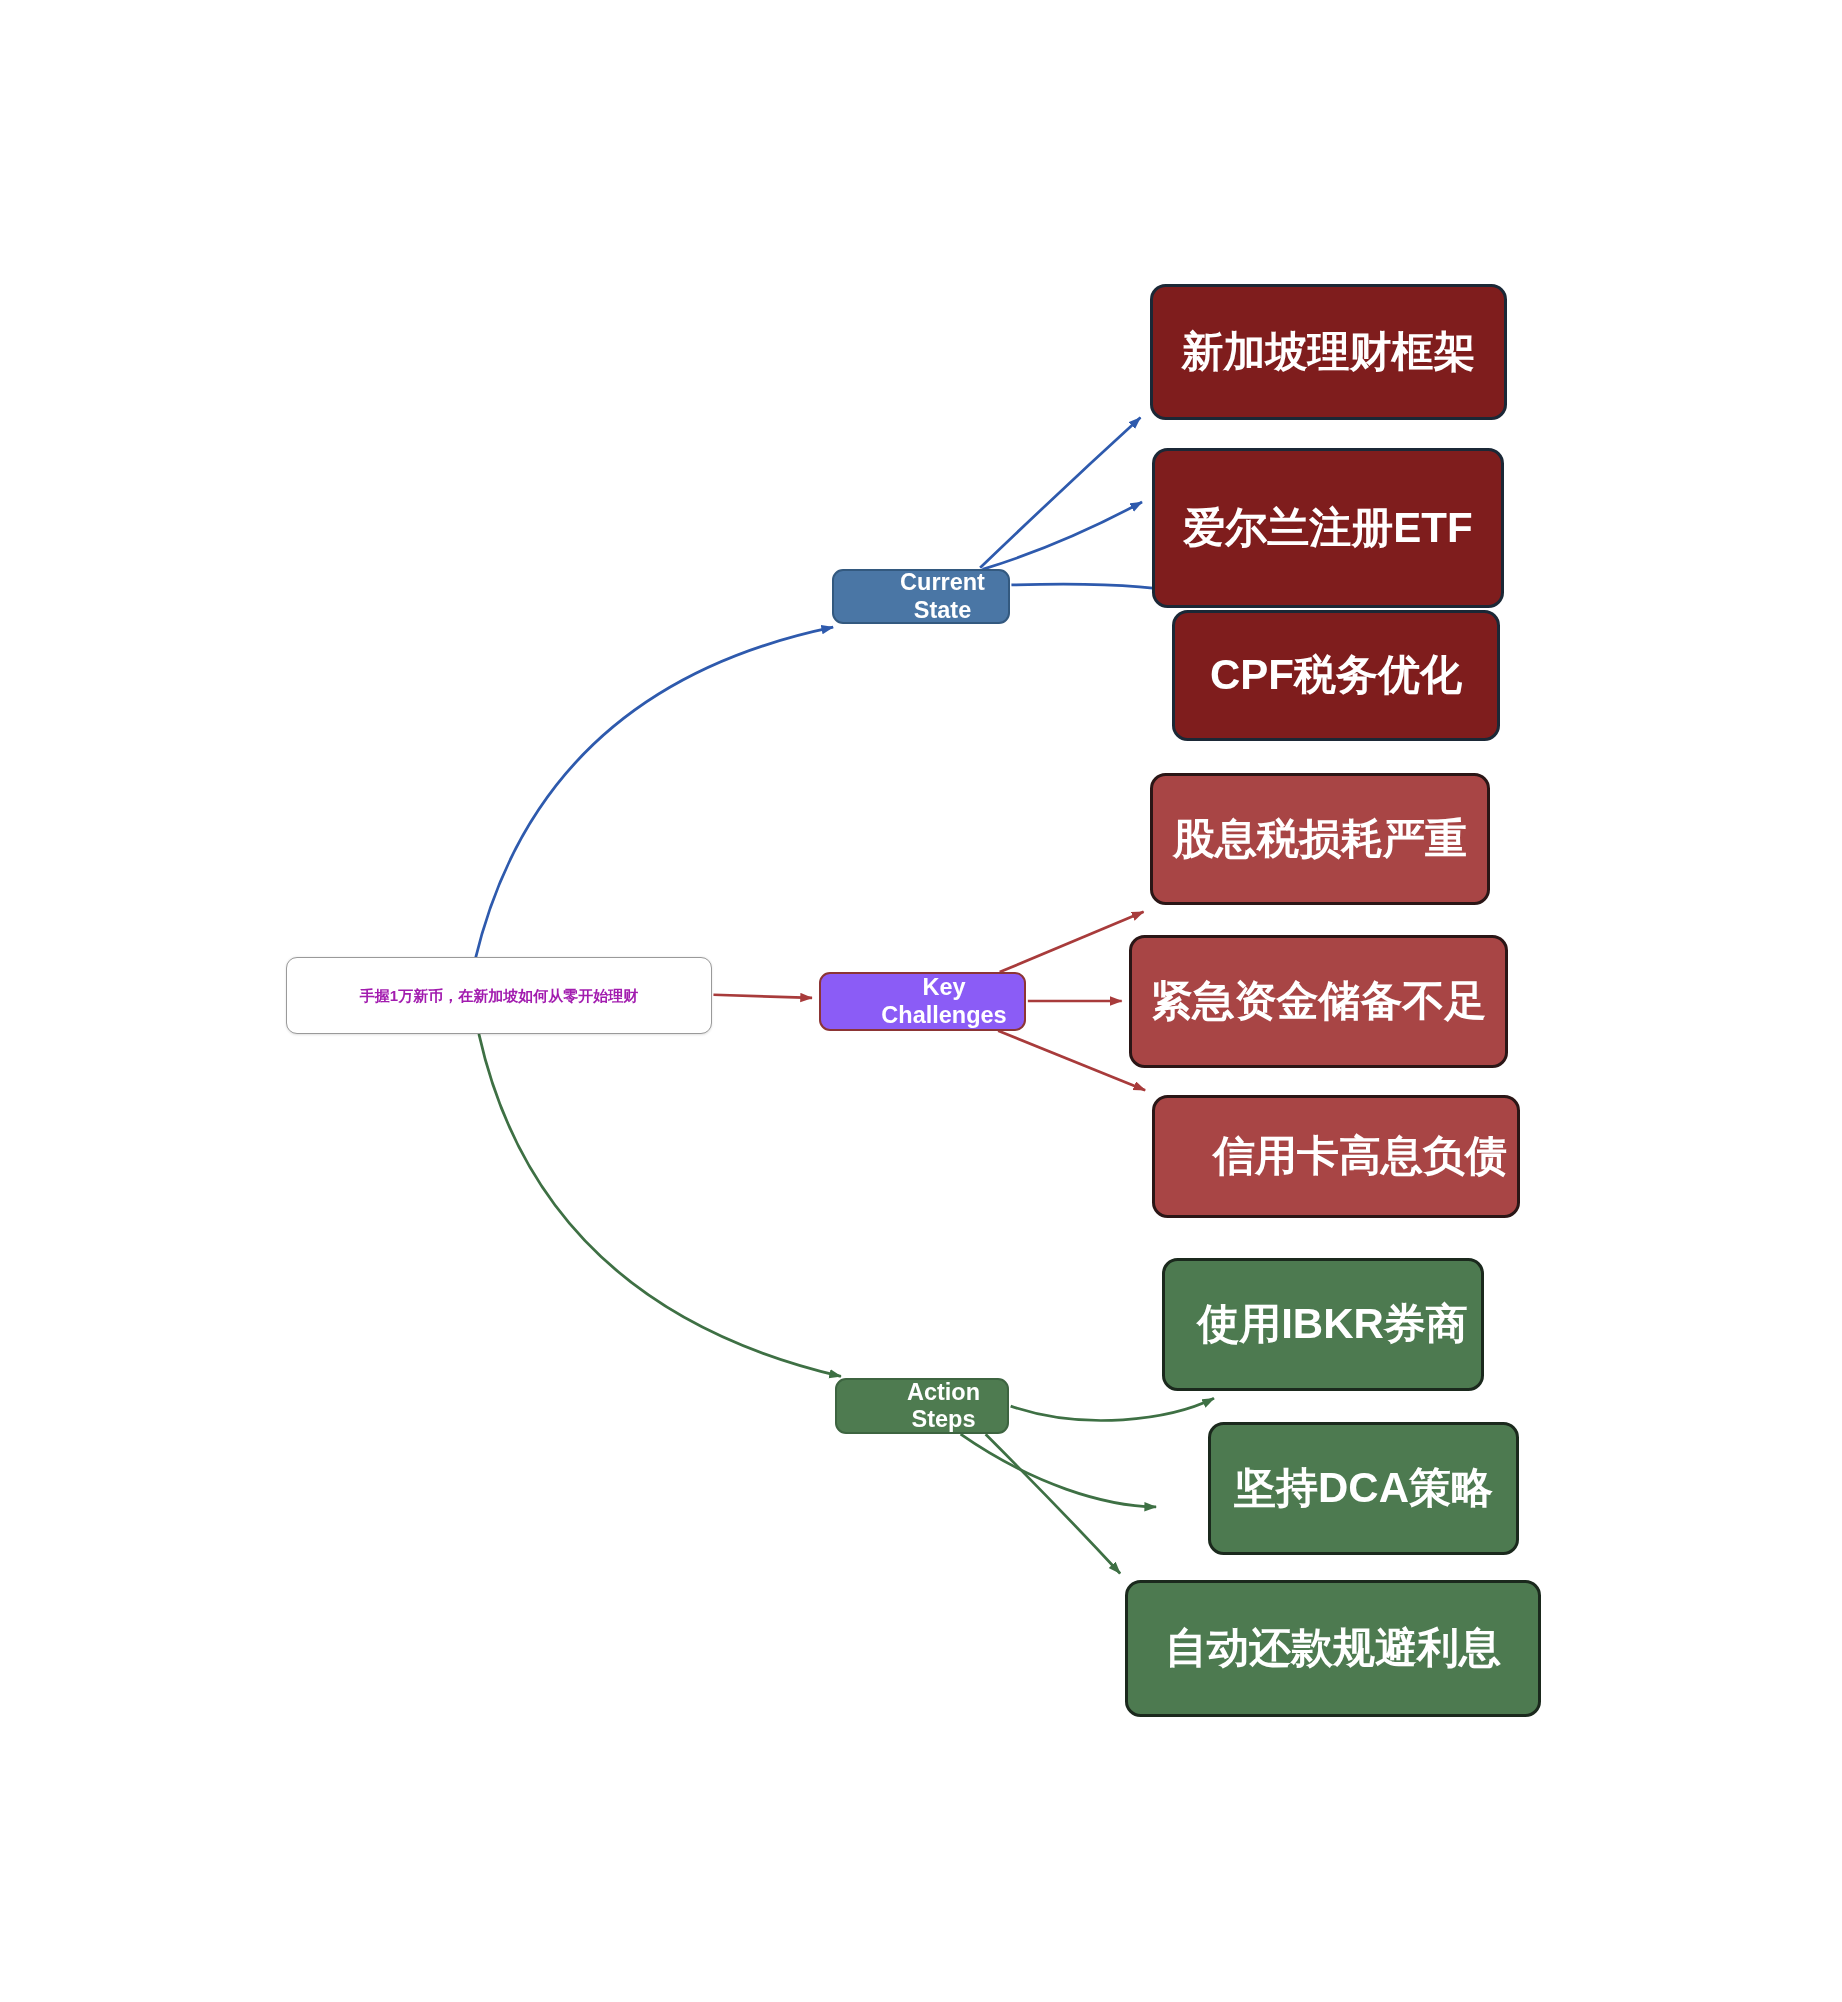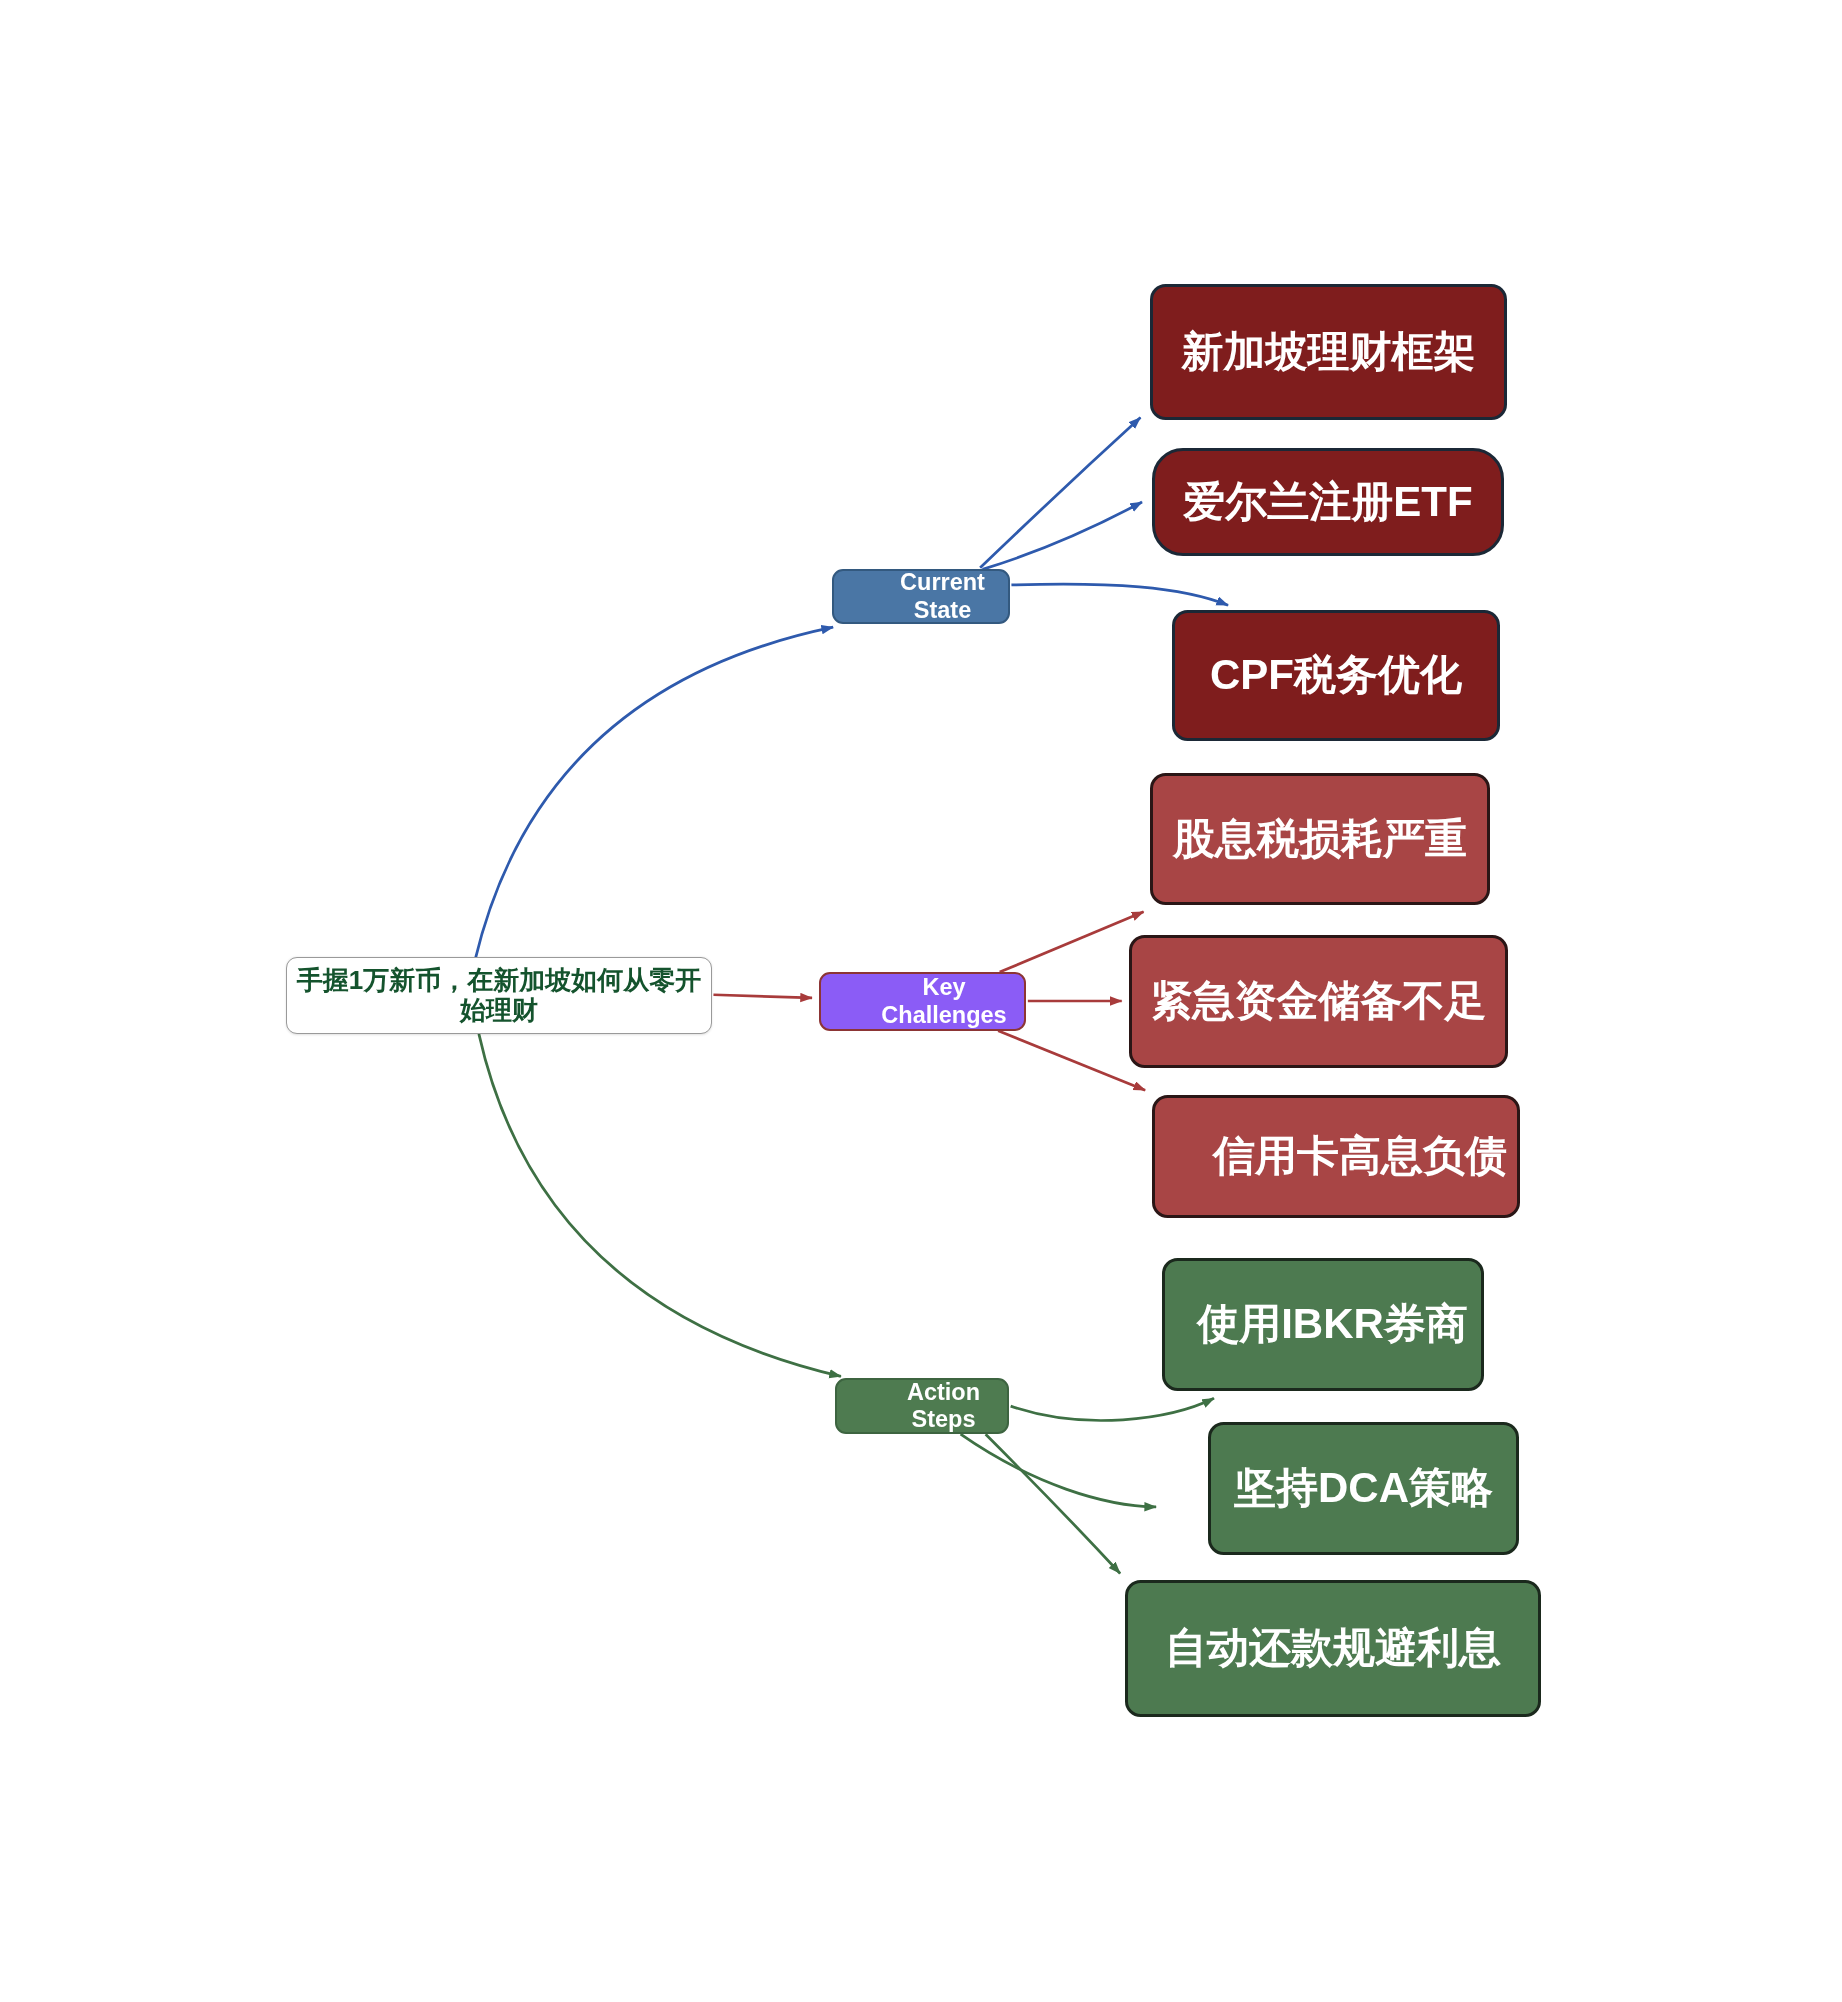--- a/index.html
+++ b/index.html
@@ -29,22 +29,22 @@
     box-sizing: border-box;
     text-align: center;
     font-weight: bold;
     line-height: 1.15;
     cursor: pointer;
   }
   .root-node {
     background: #ffffff;
     border: 1.6px solid #9a9a9a;
     border-radius: 11px;
-    color: #14532d;
-    font-size: 26px;
+    color: #a21caf;
+    font-size: 15px;
     box-shadow: 0 0.8px 2.3px rgba(0,0,0,0.12);
   }
   .cat-node {
     color: #ffffff;
     font-size: 23.5px;
     border-radius: 11px;
     padding-left: 43px;
   }
   .cat-blue  { background: #4a76a5; border: 2.3px solid #33597f; }
   .cat-red   { background: #8b5cf6; border: 2.3px solid #8c3535; }
@@ -107,21 +107,21 @@
   </div>
 
   <div class="node cat-node cat-green" style="left:835px; top:1378px; width:174px; height:56px;">
     <span class="node-label">Action Steps</span>
   </div>
 
   <div class="node child-node child-blue" style="left:1150px; top:284px; width:357px; height:136px;">
     <span class="node-label">新加坡理财框架</span>
   </div>
 
-  <div class="node child-node child-blue" style="left:1152px; top:448px; width:352px; height:108px;border-radius:31px;">
+  <div class="node child-node child-blue" style="left:1152px; top:448px; width:352px; height:160px;">
     <span class="node-label">爱尔兰注册ETF</span>
   </div>
 
   <div class="node child-node child-blue" style="left:1172px; top:610px; width:328px; height:131px;">
     <span class="node-label">CPF税务优化</span>
   </div>
 
   <div class="node child-node child-red" style="left:1150px; top:773px; width:340px; height:132px;">
     <span class="node-label">股息税损耗严重</span>
   </div>

